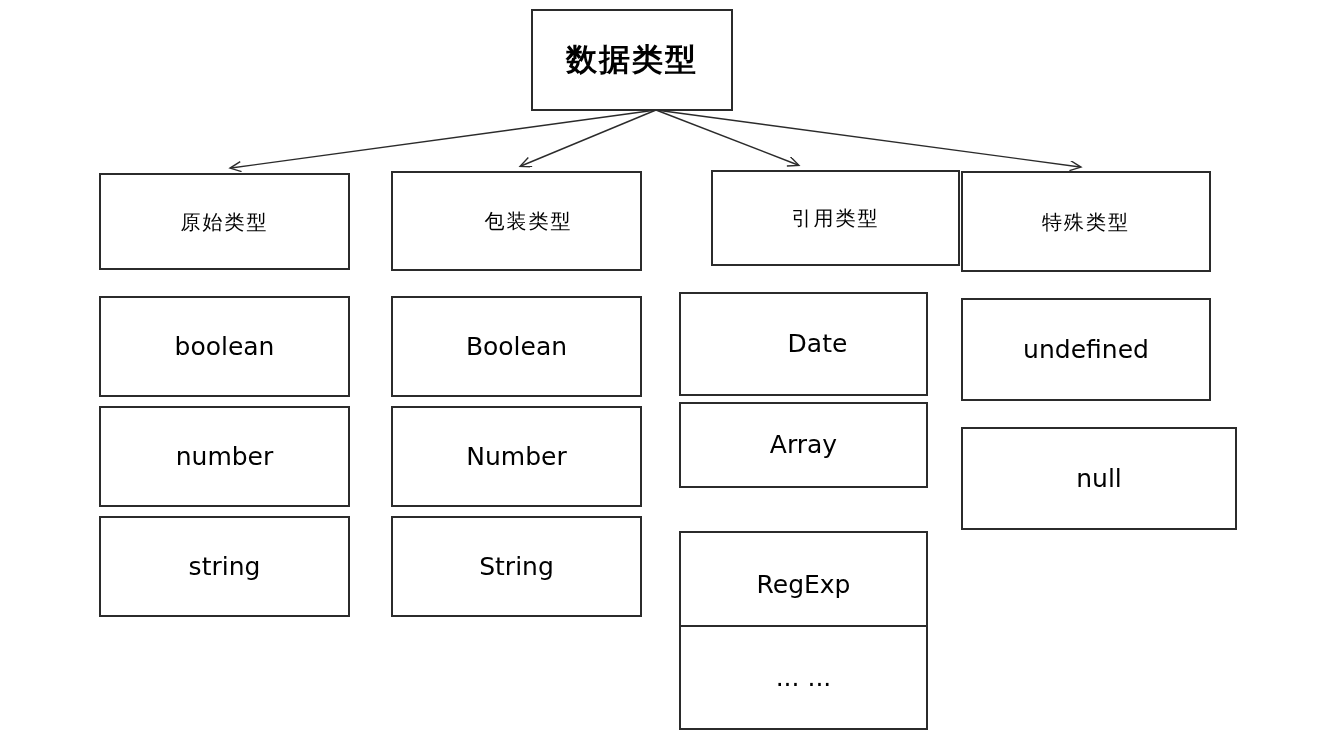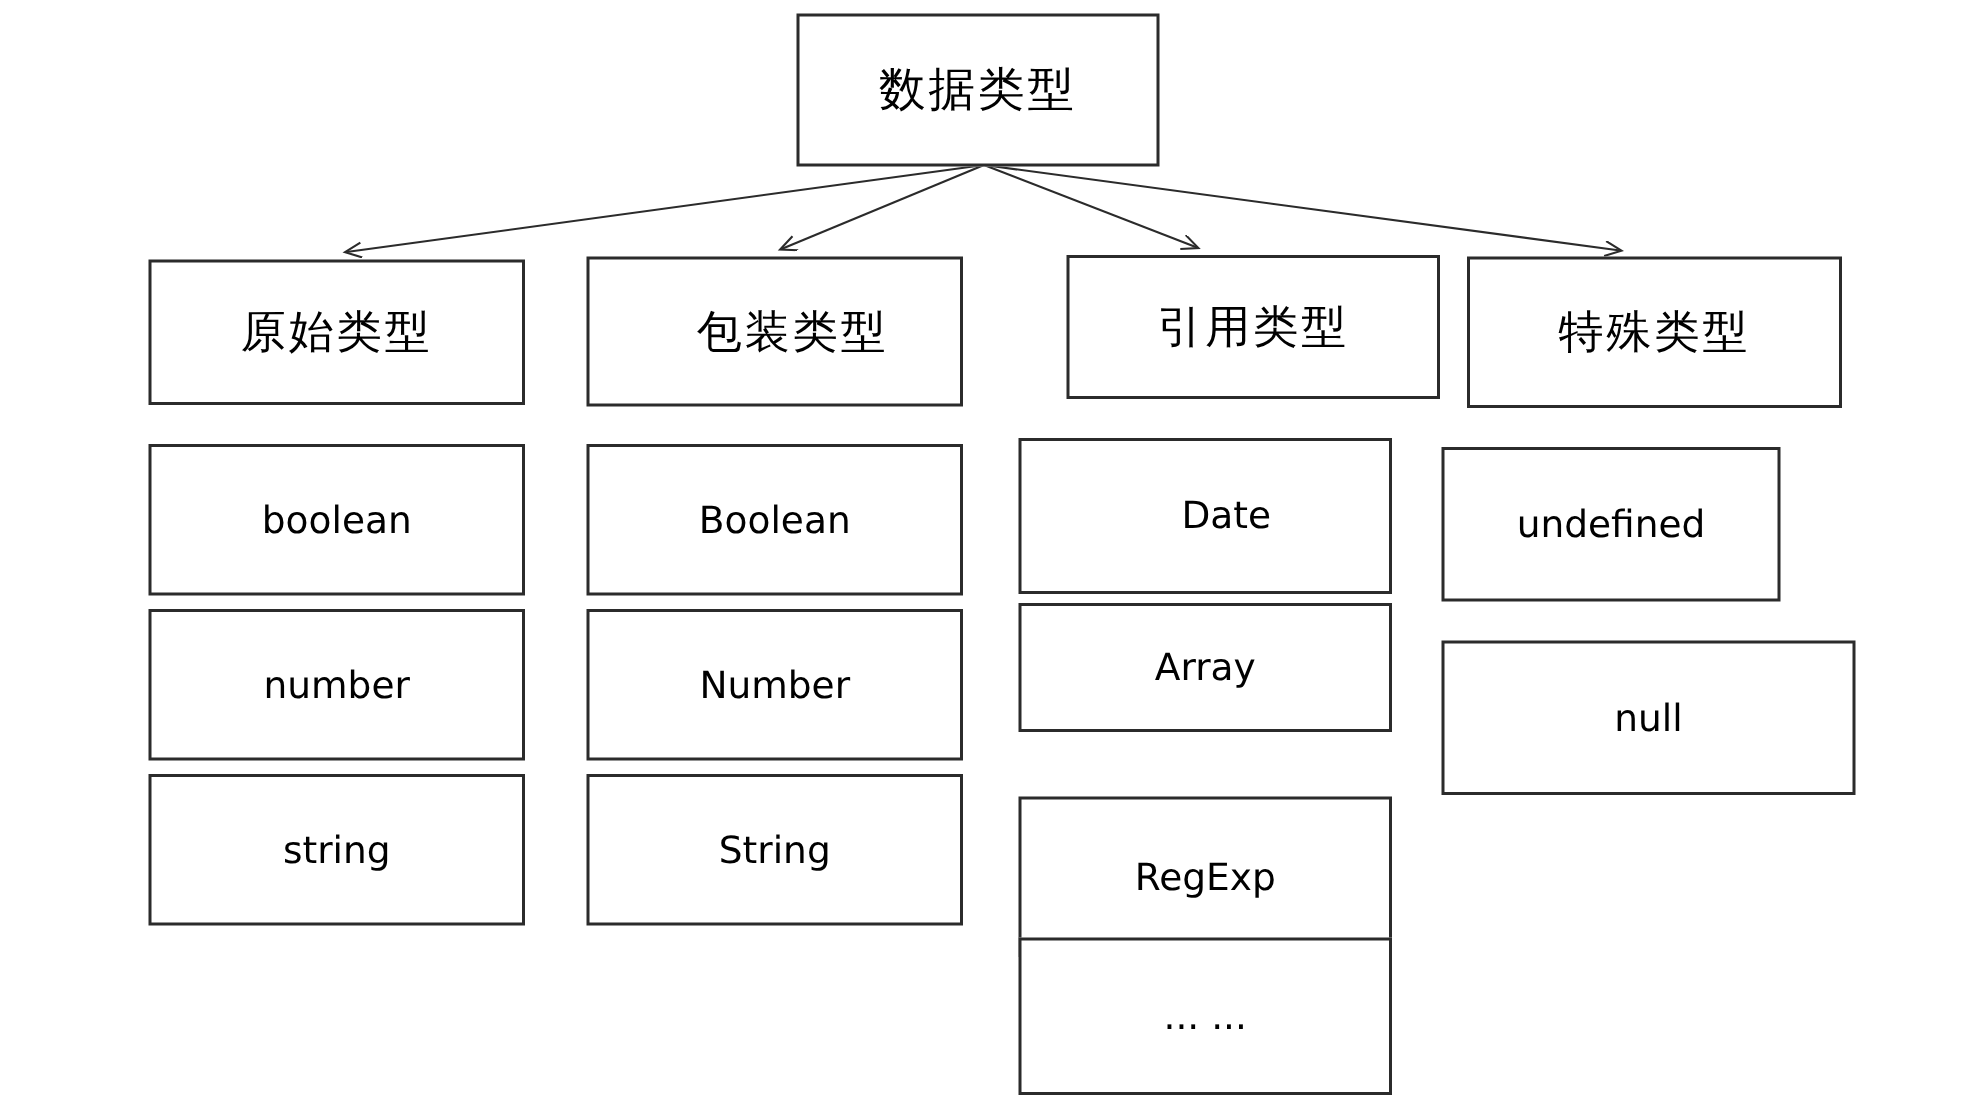--- a/index.html
+++ b/index.html
@@ -40,59 +40,60 @@
   }
   .node-label {
     display: block;
     line-height: 1.1;
     white-space: nowrap;
   }
   
   .root {
     left: 531px;
     top: 9px;
-    width: 242px;
+    width: 202px;
     height: 102px;
+    font-weight: bold;
   }
   .root .node-label {
     font-family: "Liberation Serif", "DejaVu Serif", serif;
     font-size: 31px;
     letter-spacing: 2px;
   }
   
   .category .node-label {
     font-family: "Liberation Serif", "DejaVu Serif", serif;
-    font-size: 30px;
+    font-size: 20px;
     letter-spacing: 2px;
   }
   .cat-0 { left: 99px;  top: 173px; width: 251px; height: 97px; }
   .cat-1 { left: 391px; top: 171px; width: 251px; height: 100px; padding-left: 24px; }
   .cat-2 { left: 679px; top: 170px; width: 249px; height: 96px; margin-left: 32px; }
-  .cat-3 { left: 961px; top: 171px; width: 250px; height: 101px; margin-left: 17px; }
+  .cat-3 { left: 961px; top: 171px; width: 250px; height: 101px; }
   
   .leaf .node-label {
     font-family: "DejaVu Sans", "Liberation Sans", sans-serif;
     font-size: 25px;
   }
   .leaf { border-width: 2px; }
   
   .c0r0 { left: 99px; top: 296px; width: 251px; height: 101px; }
   .c0r1 { left: 99px; top: 406px; width: 251px; height: 101px; }
   .c0r2 { left: 99px; top: 516px; width: 251px; height: 101px; }
   
   .c1r0 { left: 391px; top: 296px; width: 251px; height: 101px; }
   .c1r1 { left: 391px; top: 406px; width: 251px; height: 101px; }
   .c1r2 { left: 391px; top: 516px; width: 251px; height: 101px; }
   
   .c2r0 { left: 679px; top: 292px; width: 249px; height: 104px; padding-left: 28px; }
   .c2r1 { left: 679px; top: 402px; width: 249px; height: 86px; }
   .c2r2 { left: 679px; top: 513px; width: 249px; height: 107px; margin-top: 18px; }
   .c2r3 { left: 679px; top: 625px; width: 249px; height: 105px; }
   
-  .c3r0 { left: 961px; top: 298px; width: 226px; height: 103px; }
+  .c3r0 { left: 961px; top: 298px; width: 250px; height: 103px; }
   .c3r1 { left: 961px; top: 407px; width: 276px; height: 103px; margin-top: 20px; }
 </style>
 </head>
 <body>
 
 <div id="canvas">
 
   <svg id="edges" viewBox="0 0 1322 736" width="1322" height="736" xmlns="http://www.w3.org/2000/svg">
     <defs>
       <marker id="arrowhead" markerWidth="14" markerHeight="14" refX="11" refY="5" orient="auto" markerUnits="userSpaceOnUse">

